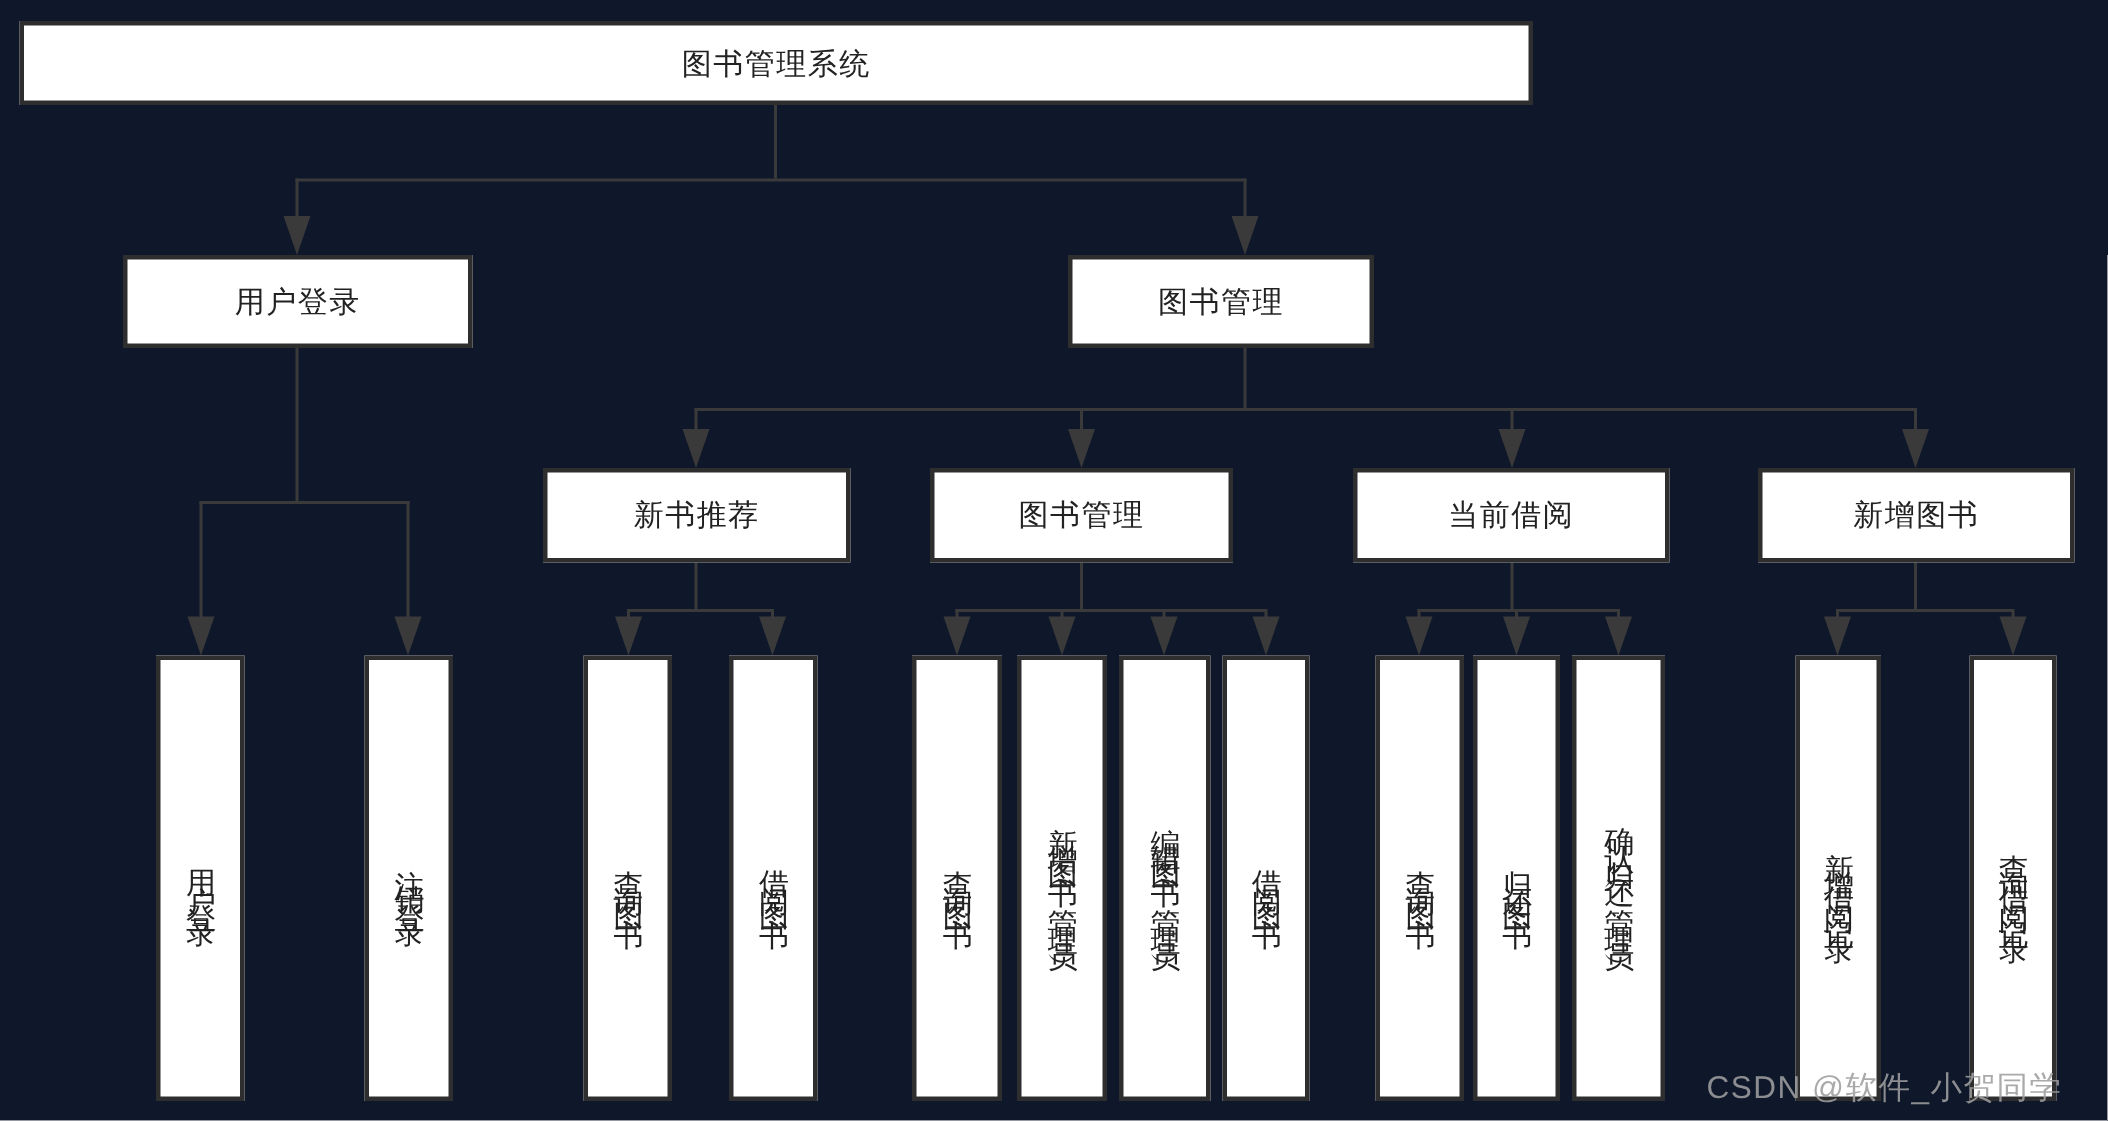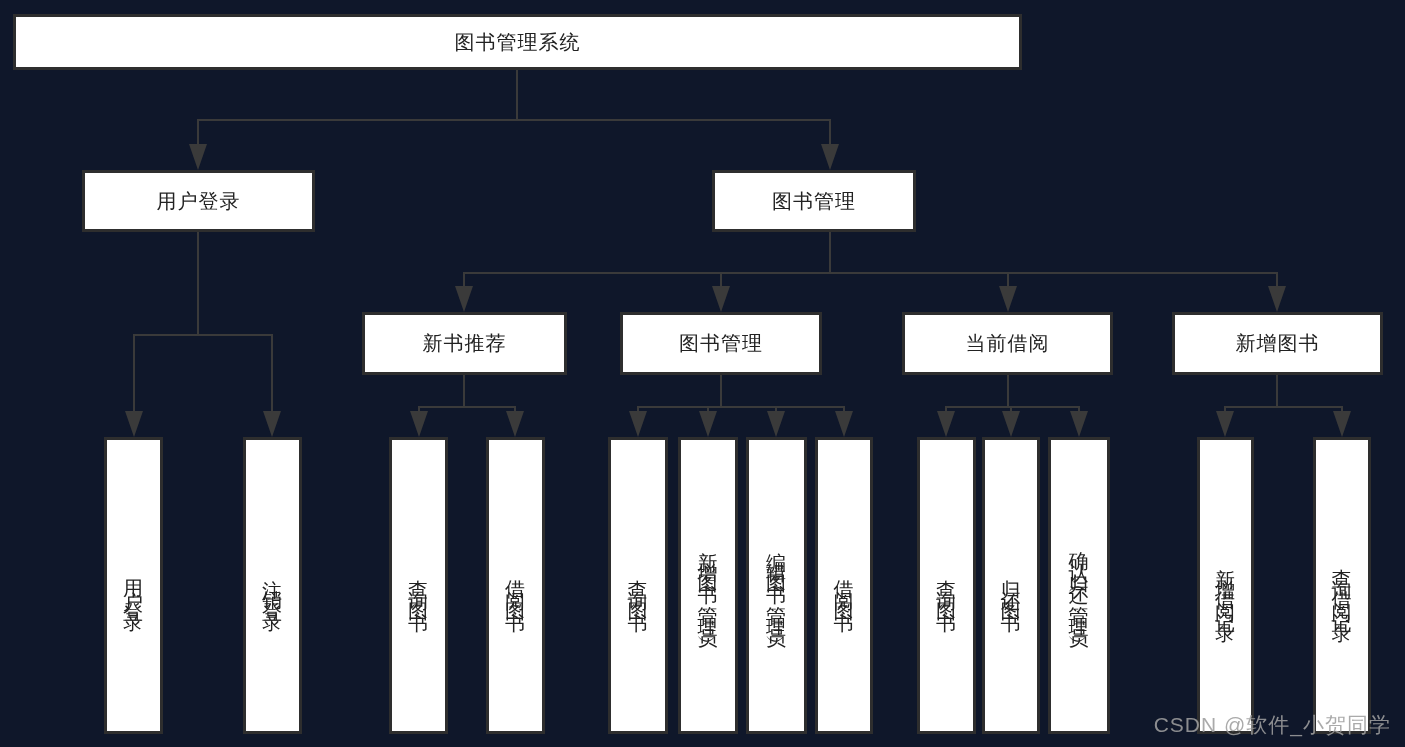--- a/index.html
+++ b/index.html
@@ -39,21 +39,21 @@
   .arr{
     position:absolute;
     width:0;height:0;
     border-left:9px solid transparent;
     border-right:9px solid transparent;
     border-top:26px solid #3a3a3a;
     z-index:1;
   }
   .watermark{
     position:absolute;
-    right:14px;
+    right:30px;
     bottom:8px;
     font-size:21px;
     color:rgba(158,158,158,0.88);
     letter-spacing:1px;
     z-index:5;
     white-space:nowrap;
   }
 </style>
 </head>
 <body>

